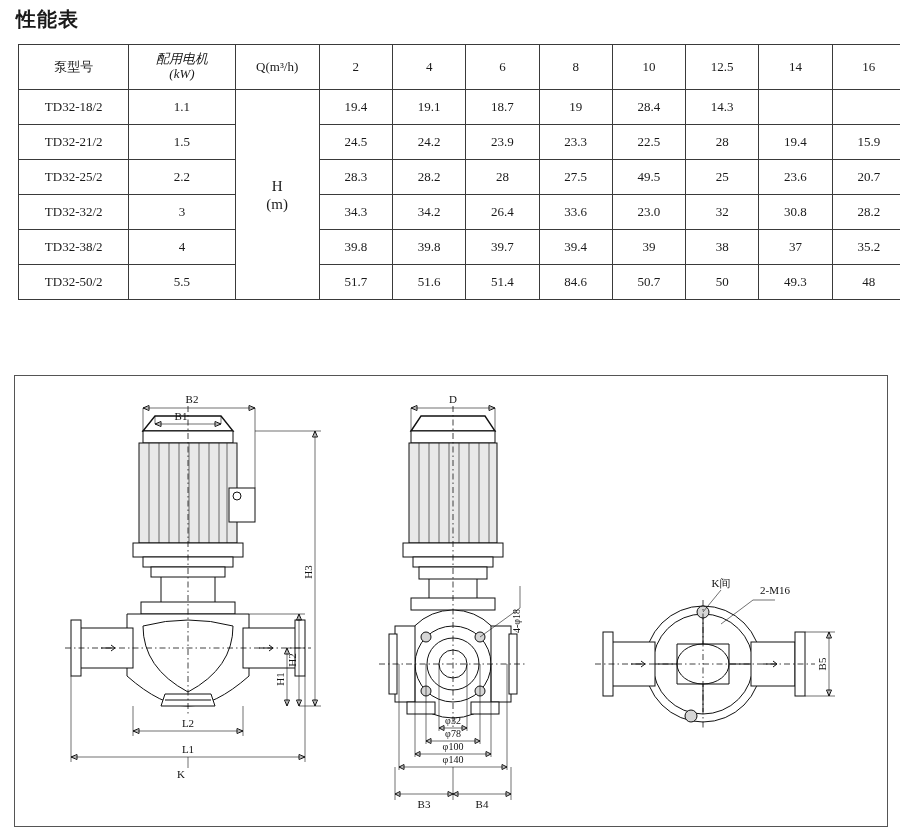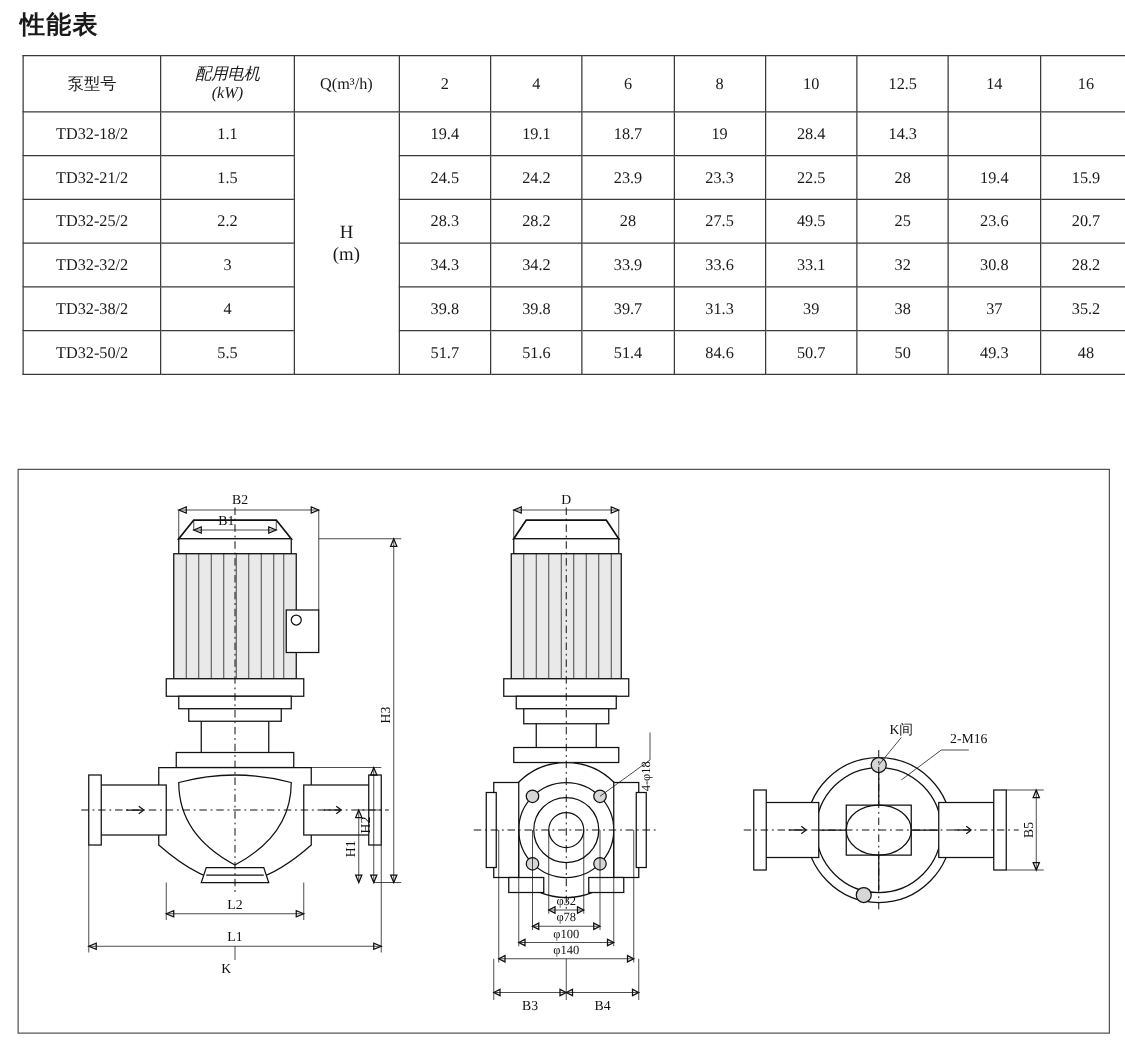--- a/index.html
+++ b/index.html
@@ -115,34 +115,34 @@
         <td>49.5</td>
         <td>25</td>
         <td>23.6</td>
         <td>20.7</td>
       </tr>
       <tr>
         <td>TD32-32/2</td>
         <td>3</td>
         <td>34.3</td>
         <td>34.2</td>
-        <td>33.9</td>
+        <td>26.4</td>
         <td>33.6</td>
-        <td>33.1</td>
+        <td>23.0</td>
         <td>32</td>
         <td>30.8</td>
         <td>28.2</td>
       </tr>
       <tr>
         <td>TD32-38/2</td>
         <td>4</td>
         <td>39.8</td>
         <td>39.8</td>
         <td>39.7</td>
-        <td>31.3</td>
+        <td>39.4</td>
         <td>39</td>
         <td>38</td>
         <td>37</td>
         <td>35.2</td>
       </tr>
       <tr>
         <td>TD32-50/2</td>
         <td>5.5</td>
         <td>51.7</td>
         <td>51.6</td>

